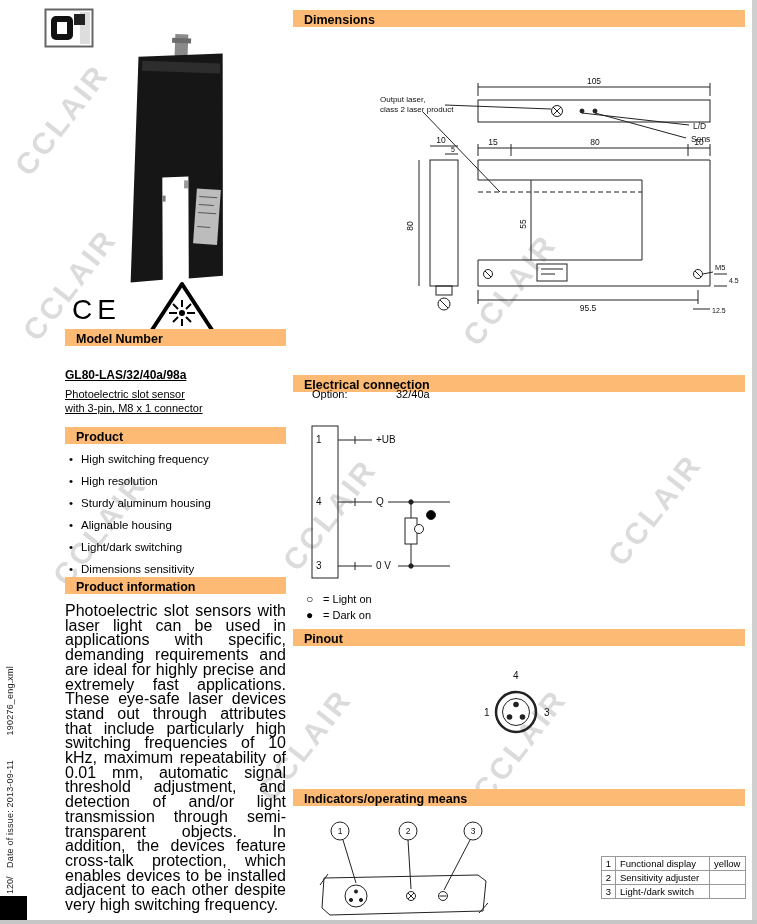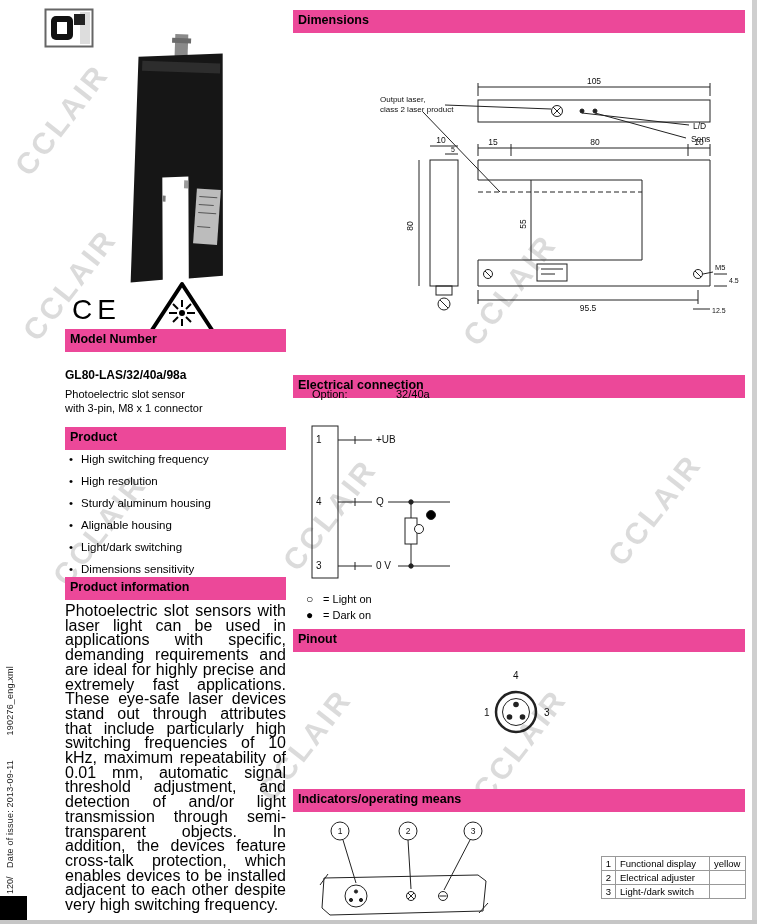--- a/index.html
+++ b/index.html
@@ -7,26 +7,26 @@
   .page { position:relative; width:757px; height:924px; background:#ffffff; overflow:hidden;
           font-family:"Liberation Sans", sans-serif; color:#000; }
   .edge-right  { position:absolute; right:0; top:0; width:5px; height:100%; background:#cfcfcf; }
   .edge-bottom { position:absolute; left:0; bottom:0; width:100%; height:4px; background:#c6c6c6; }
   .corner-black{ position:absolute; left:0; top:896px; width:27px; height:28px; background:#000; }
 
   .watermark { position:absolute; font-size:30px; font-weight:bold; letter-spacing:3px;
                color:rgba(125,125,125,0.28); transform:translate(-50%,-50%) rotate(-52deg);
                white-space:nowrap; pointer-events:none; }
 
-  .sec-header { position:absolute; background:#ec4899; font-size:12.5px; font-weight:bold;
-                padding:3px 6px 3px 5px; height:23px; line-height:15px; }
+  .sec-header { position:absolute; background:#fdba74; font-size:12.5px; font-weight:bold;
+                padding:3px 6px 3px 11px; height:17px; line-height:15px; }
   .w-left  { left:65px; width:221px; }
   .w-right { left:293px; width:452px; }
 
-  .txt { position:absolute; font-size:11px; line-height:14px; }
+  .txt { position:absolute; font-size:11px; line-height:14px;text-decoration:underline; }
   .bold { font-weight:bold; }
 
   .feature-list { position:absolute; left:67px; top:452px; width:219px; font-size:11.5px; }
   .feature-item { display:flex; margin-bottom:8px; line-height:14px; }
   .feature-item::before { content:"\2022"; margin:0 8px 0 2px; }
 
   .para { position:absolute; left:65px; top:604px; width:221px; font-size:16px;
           line-height:14.7px; text-align:justify; }
 
   .ce-mark { position:absolute; left:72px; top:294px; font-size:28px; letter-spacing:5px; }
@@ -298,21 +298,21 @@
 
   <table class="ind-table">
     <tbody>
         <tr>
       <td class="num">1</td>
       <td class="lbl">Functional display</td>
       <td class="val">yellow</td>
     </tr>
     <tr>
       <td class="num">2</td>
-      <td class="lbl">Electrical adjuster</td>
+      <td class="lbl">Sensitivity adjuster</td>
       <td class="val"></td>
     </tr>
     <tr>
       <td class="num">3</td>
       <td class="lbl">Light-/dark switch</td>
       <td class="val"></td>
     </tr>
   </tbody>
     </table>
 

